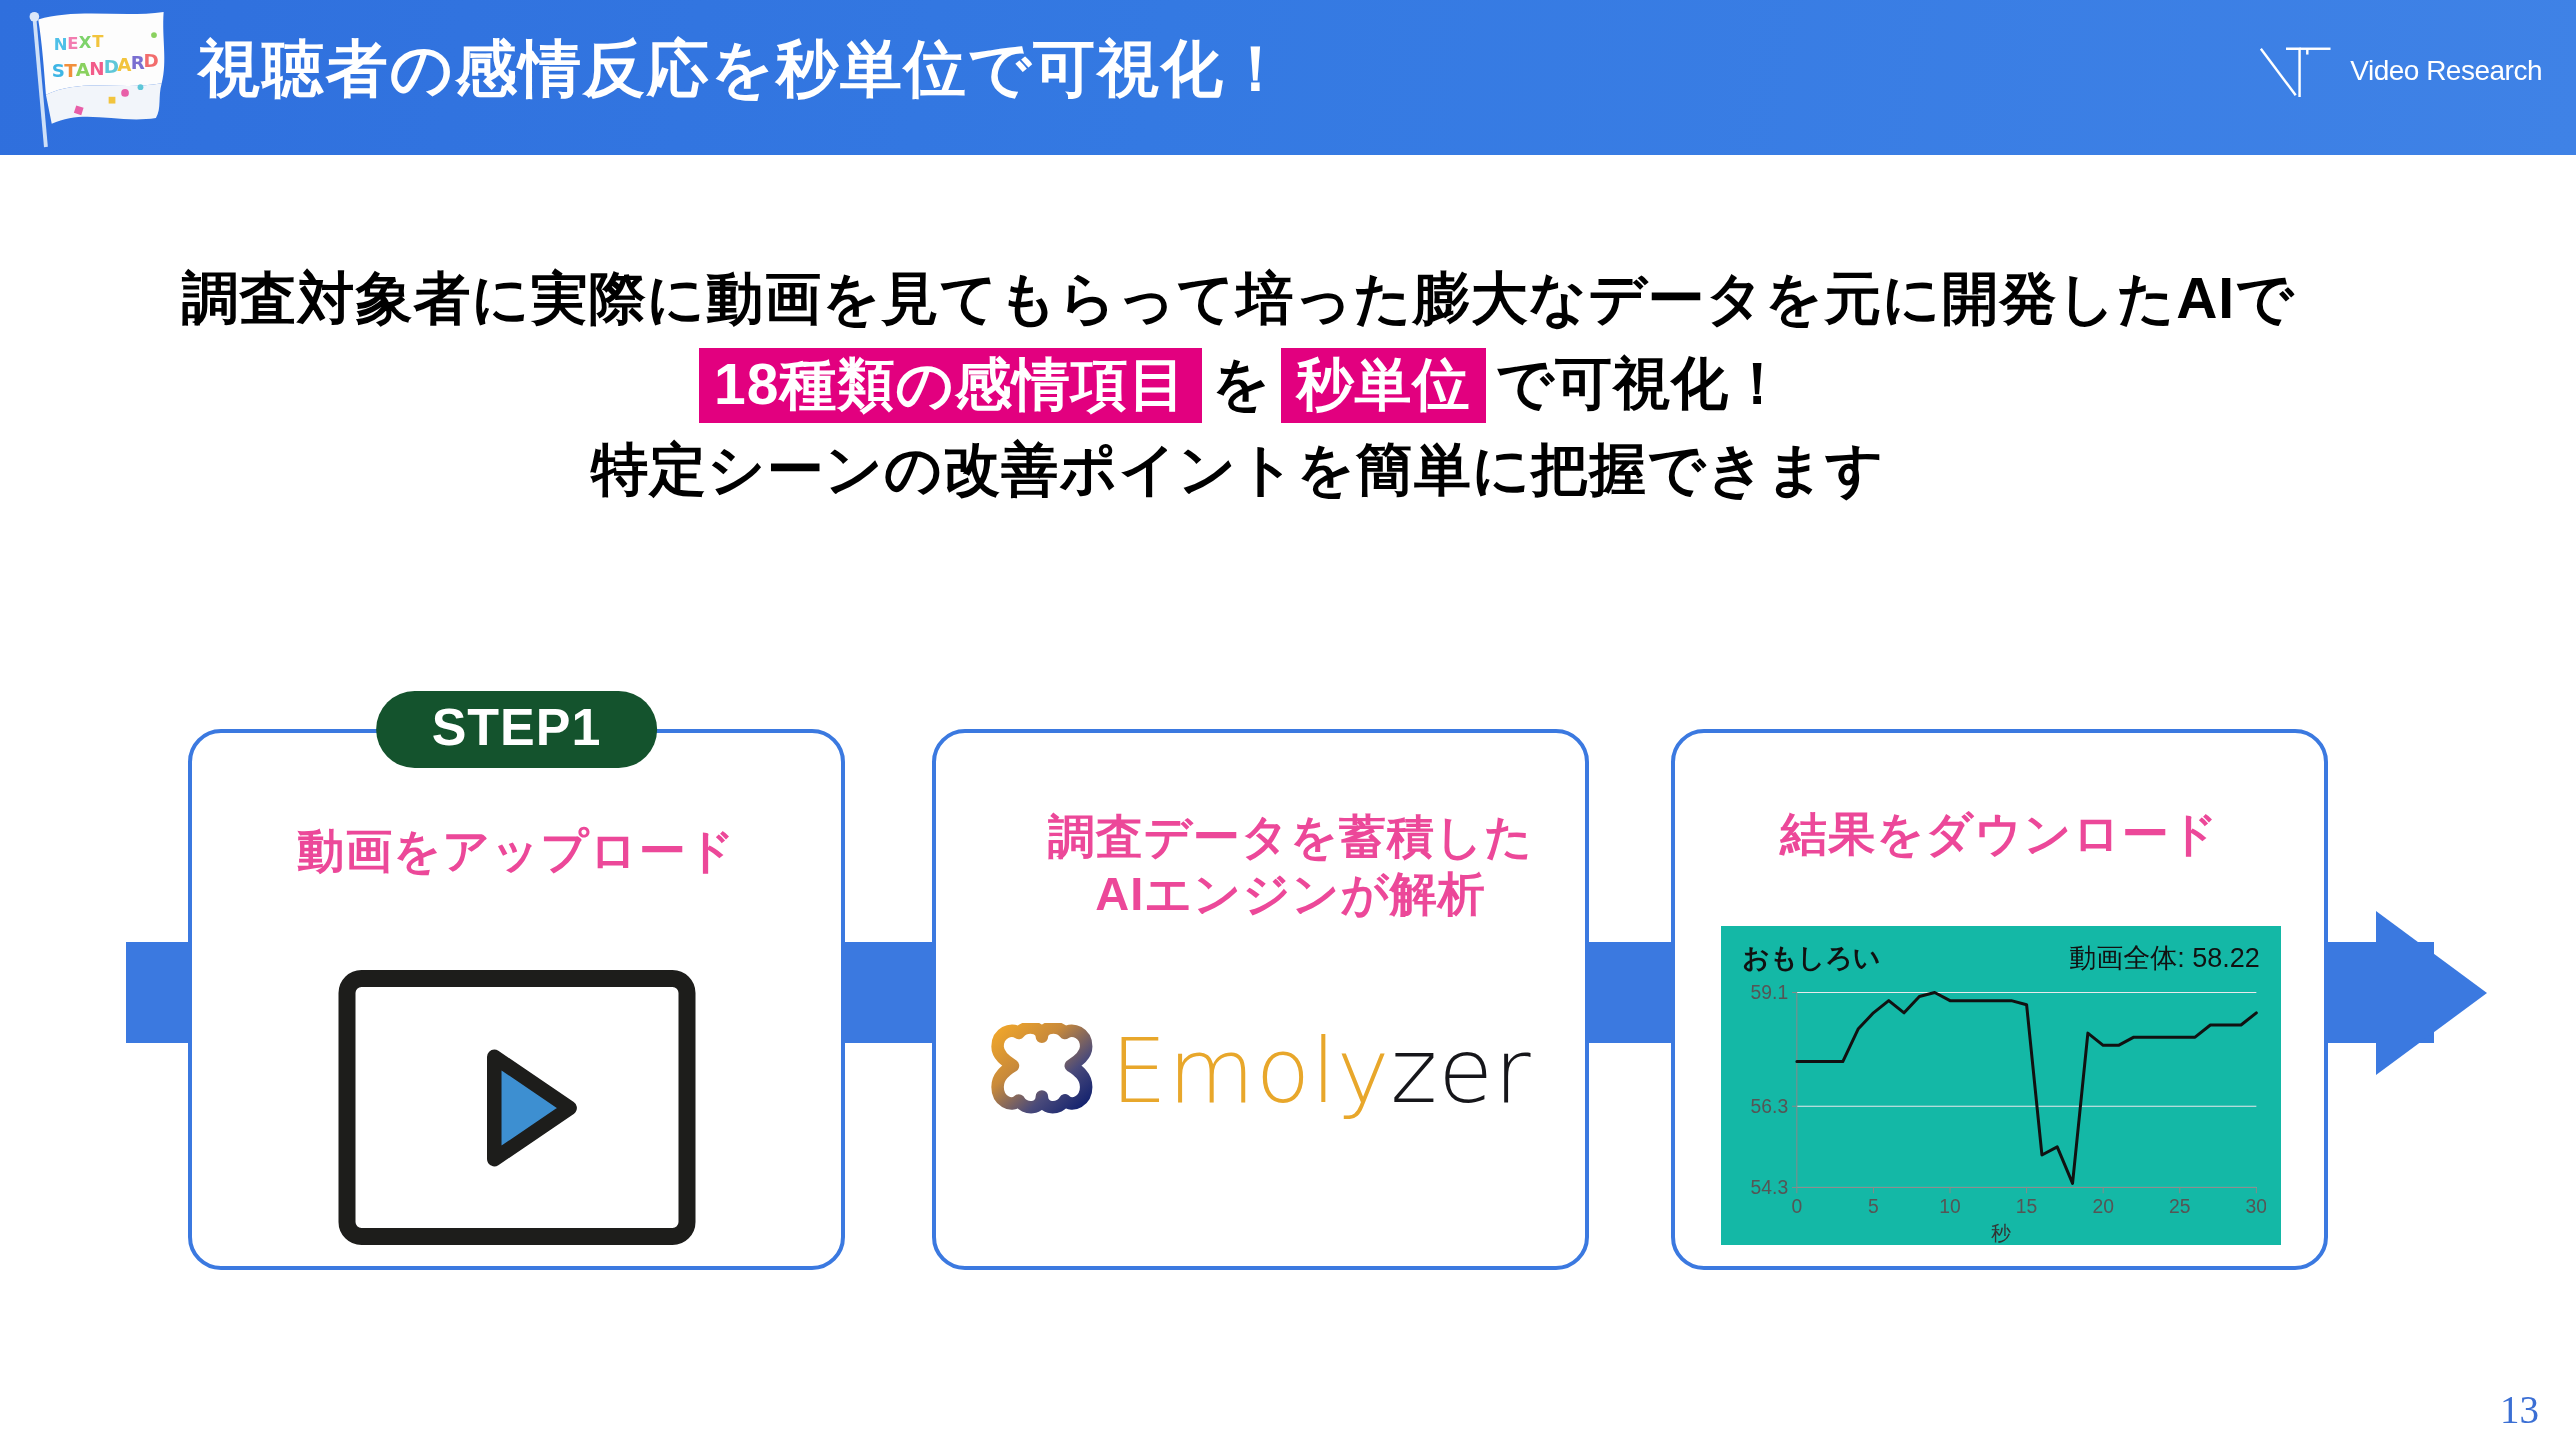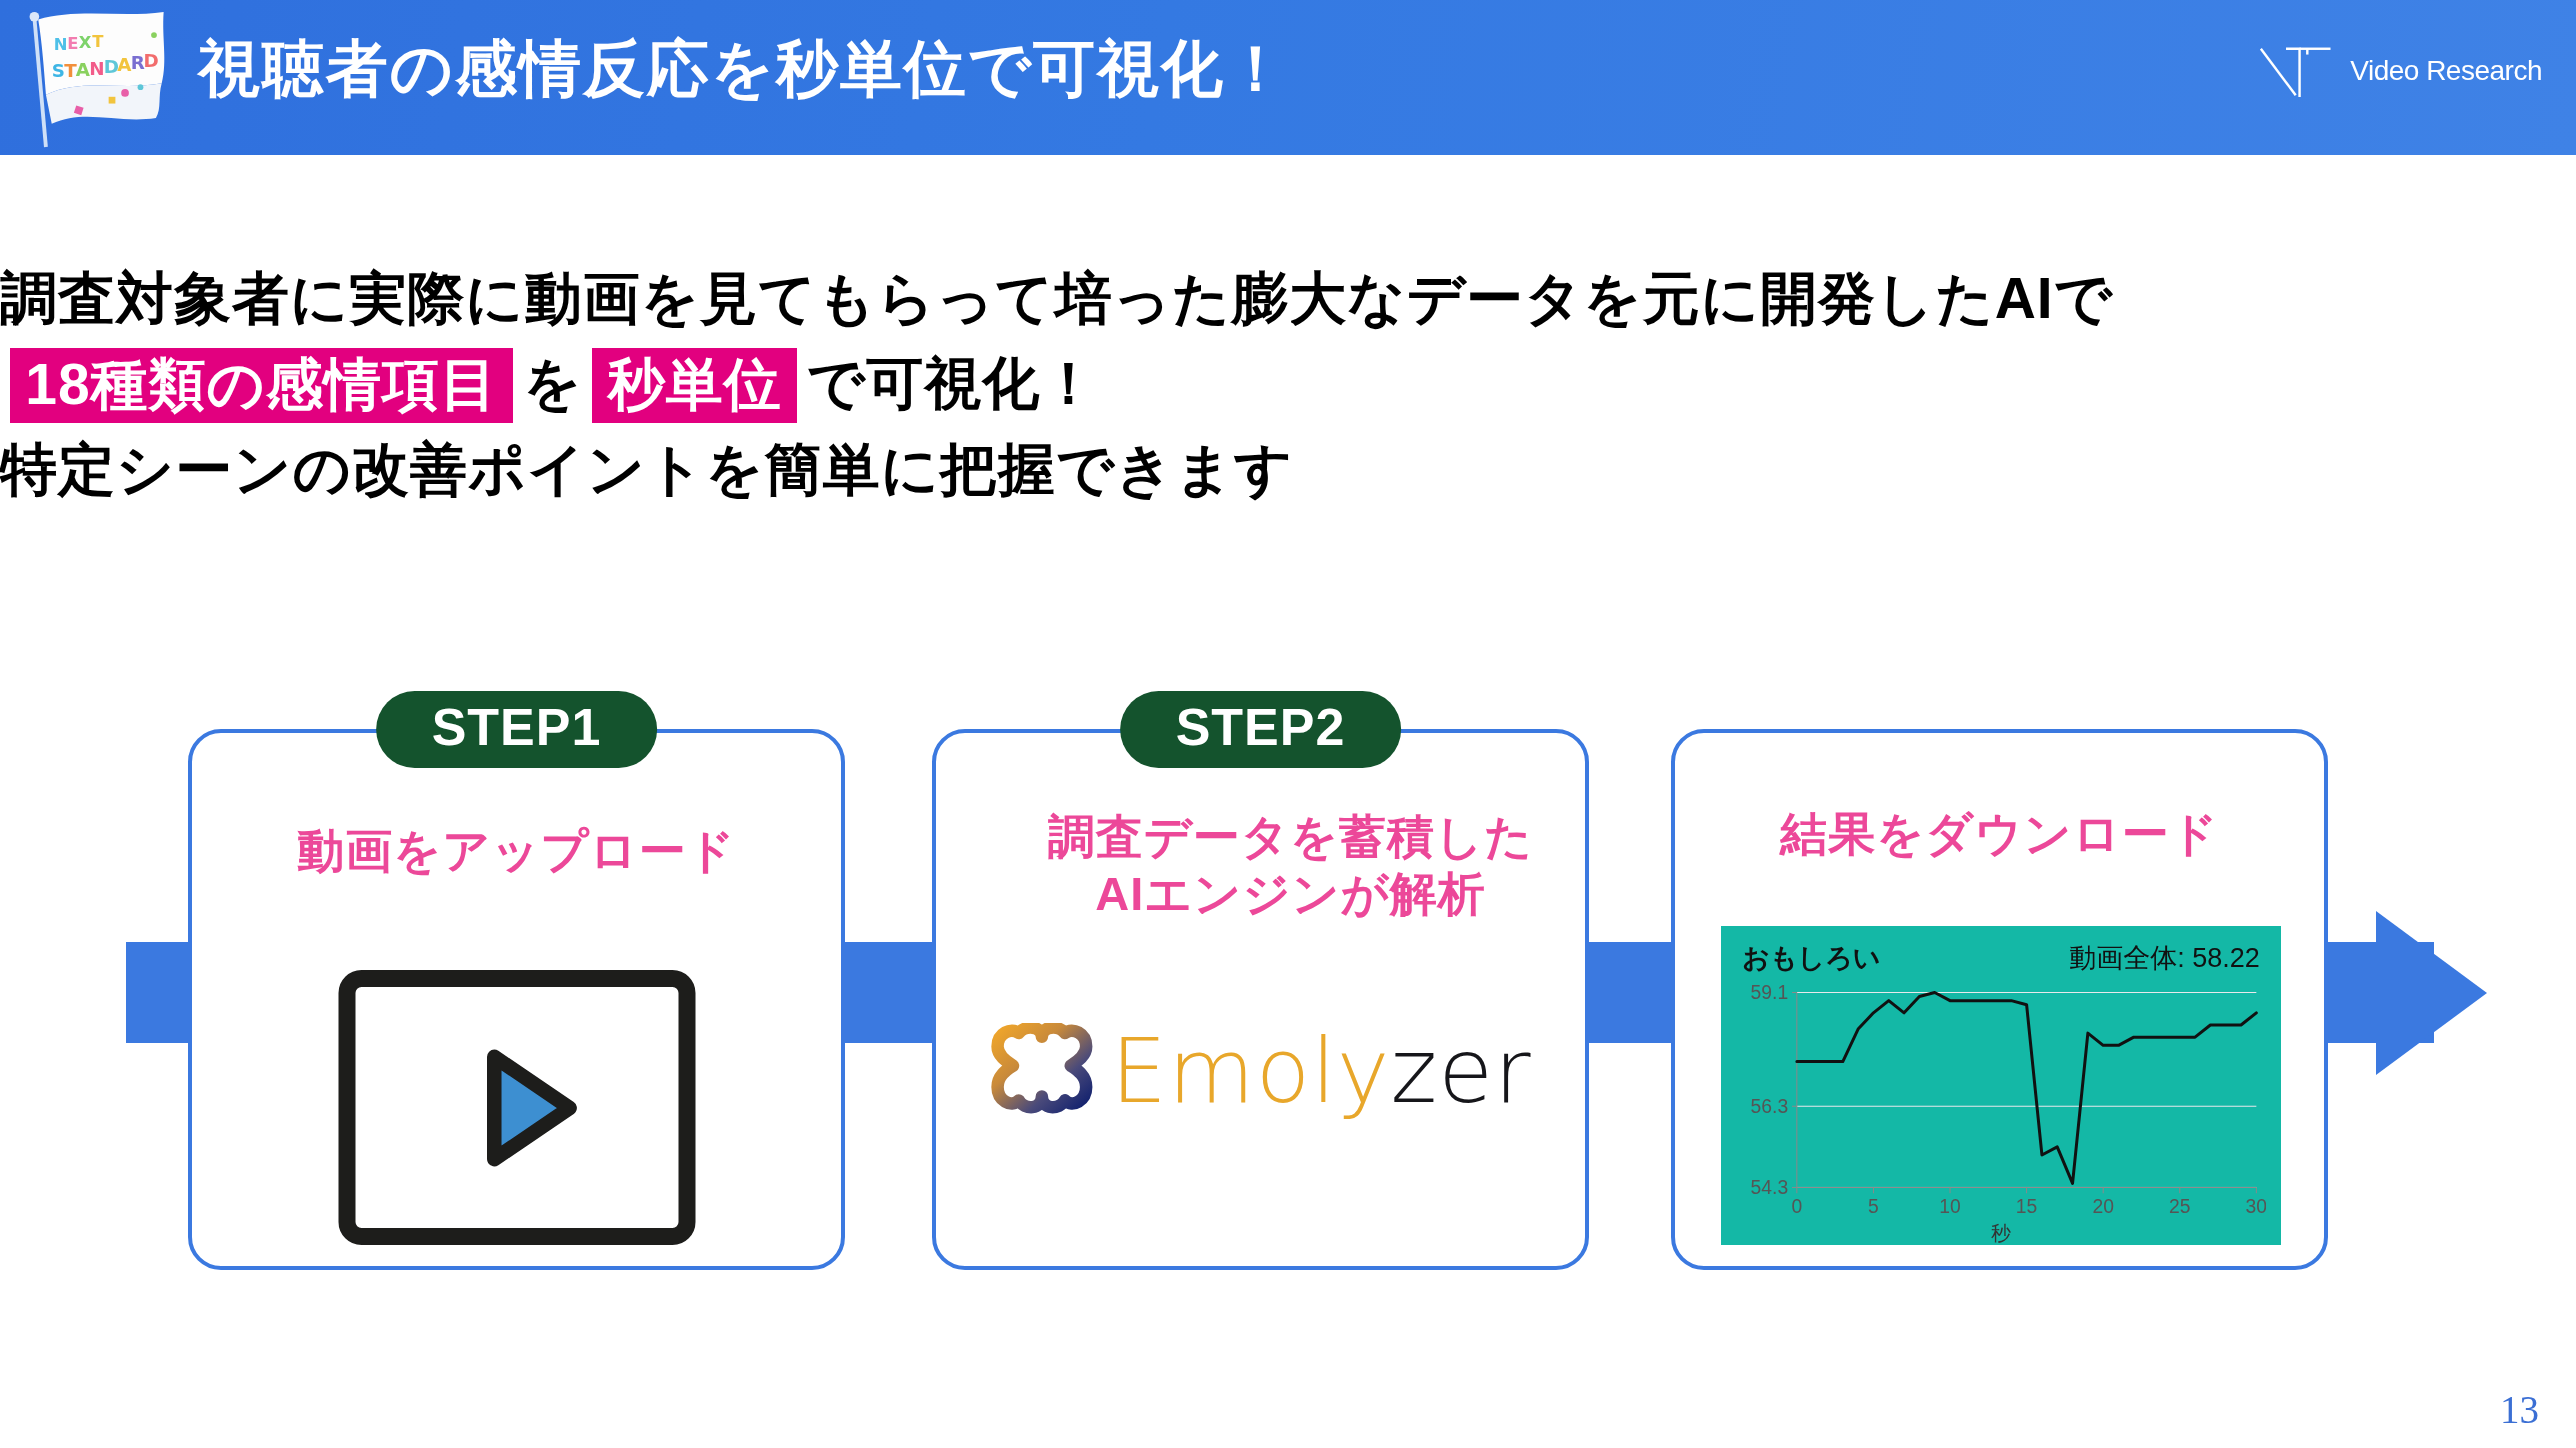--- a/index.html
+++ b/index.html
@@ -61,20 +61,21 @@
     font-weight: 500;
     white-space: nowrap;
   }
 
   
   #lead {
     position: absolute;
     left: 0;
     top: 261px;
     width: 2476px;
+    text-align: center;
     color: #000000;
     font-weight: bold;
     line-height: 1.33;
   }
   .lead-line {
     font-size: 57px;
     letter-spacing: 1px;
     white-space: nowrap;
     margin: 0 0 9.7px 0;
   }
@@ -302,21 +303,20 @@
     <div class="step-badge">STEP1</div>
     <div class="card-title">動画をアップロード</div>
     <div id="video-icon">
       <svg id="play-outline" width="145" height="145" viewBox="0 0 150 150">
         <path d="M40 22 L118 75 L40 128 Z" fill="#3d8fd1" stroke="#1d1d1b" stroke-width="15" stroke-linejoin="round"></path>
       </svg>
     </div>
   </div>
 
   <div class="card" id="card2">
-    <div class="step-badge">STEP2</div>
     <div class="card-title">調査データを蓄積した
 AIエンジンが解析</div>
     <div id="emolyzer">
       <svg width="104" height="97" viewBox="0 0 108 100">
         <defs>
           <linearGradient id="emoGrad" x1="0" y1="0" x2="1" y2="1">
             <stop offset="0%" stop-color="#f0a62a"></stop>
             <stop offset="35%" stop-color="#c98a3a"></stop>
             <stop offset="70%" stop-color="#4a4a7a"></stop>
             <stop offset="100%" stop-color="#10206e"></stop>

